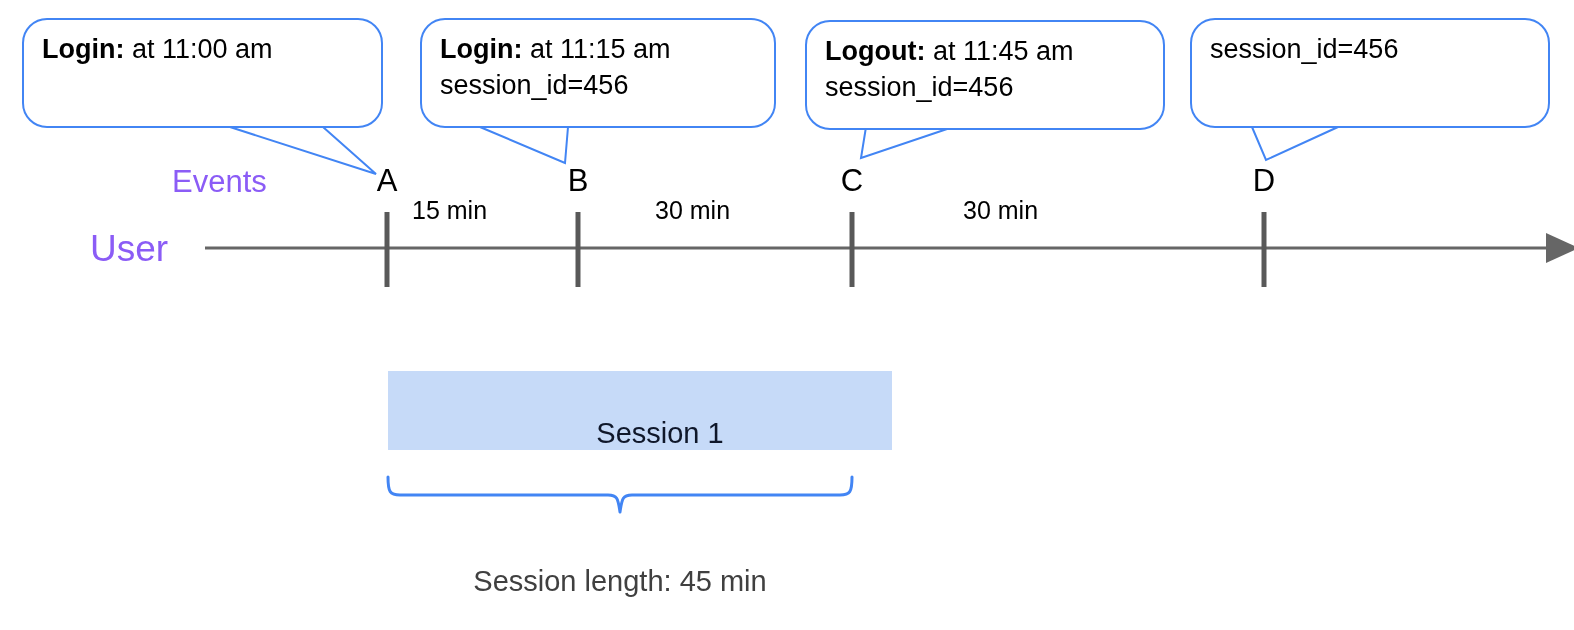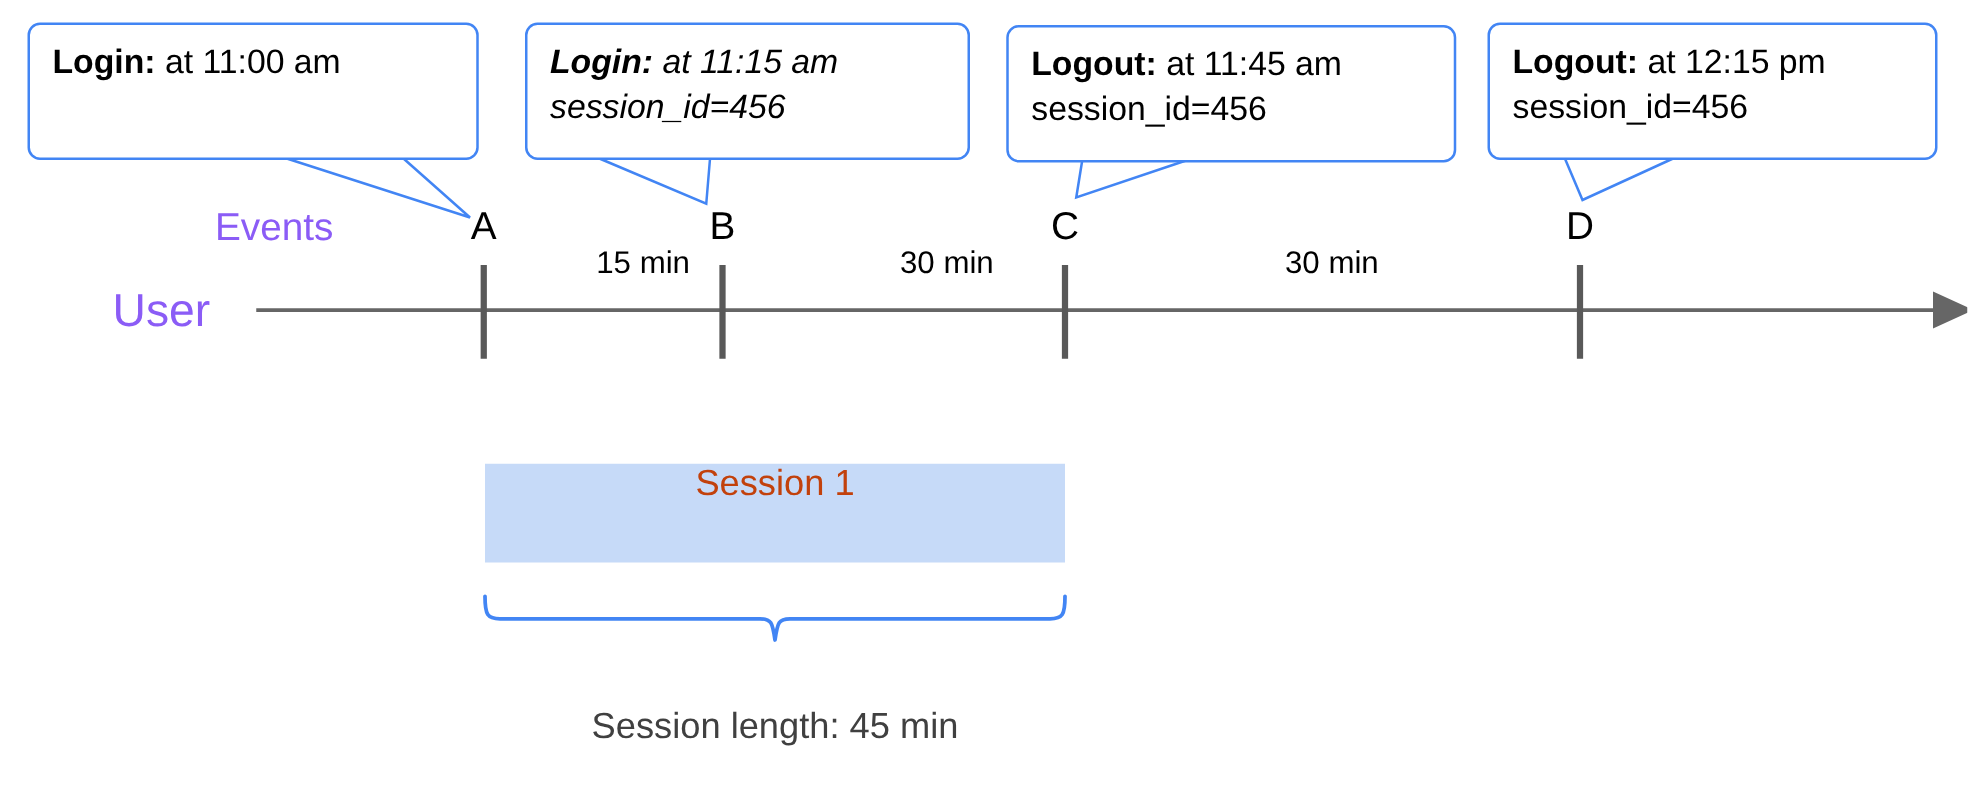--- a/index.html
+++ b/index.html
@@ -20,21 +20,21 @@
     left: 0;
     top: 0;
     width: 1574px;
     height: 630px;
     pointer-events: none;
   }
   .callout {
     position: absolute;
     box-sizing: border-box;
     border: 2px solid #4285f4;
-    border-radius: 10px;
+    border-radius: 25px;
     background: #ffffff;
     padding: 12px 16px 10px 18px;
     line-height: 1.32;
     font-size: 27px;
     color: #000000;
     z-index: 3;
   }
   .callout .ln {
     white-space: nowrap;
     display: block;
@@ -53,64 +53,64 @@
     position: absolute;
     font-size: 31px;
     color: #000000;
     text-align: center;
     z-index: 2;
   }
   .gap-label {
     position: absolute;
     font-size: 25px;
     color: #000000;
-    text-align: right;
+    text-align: left;
     white-space: nowrap;
     z-index: 2;
   }
   .session-bar {
     position: absolute;
     background: #c6daf8;
     display: flex;
-    align-items: flex-start;
+    align-items: flex-end;
     justify-content: center;
     font-size: 29px;
-    color: #c2410c;
+    color: #0f172a;
     z-index: 2;
+    padding-left: 40px;
   }
   .caption {
     position: absolute;
     font-size: 29px;
     color: #404040;
     text-align: center;
     white-space: nowrap;
     z-index: 2;
   }
 </style>
 </head>
 <body>
 
 <div id="stage">
 
   <div class="callout" style="left:22px; top:18px; width:361px; height:110px;">
     <span class="ln"><span class="ev">Login:</span><span> at 11:00 am</span></span>
   </div>
 
-  <div class="callout" style="left:420px; top:18px; width:356px; height:110px;font-style:italic;">
+  <div class="callout" style="left:420px; top:18px; width:356px; height:110px;">
     <span class="ln"><span class="ev">Login:</span><span> at 11:15 am</span></span>
     <span class="ln">session_id=456</span>
   </div>
 
   <div class="callout" style="left:805px; top:20px; width:360px; height:110px;">
     <span class="ln"><span class="ev">Logout:</span><span> at 11:45 am</span></span>
     <span class="ln">session_id=456</span>
   </div>
 
   <div class="callout" style="left:1190px; top:18px; width:360px; height:110px;">
-    <span class="ln"><span class="ev">Logout:</span><span> at 12:15 pm</span></span>
     <span class="ln">session_id=456</span>
   </div>
 
   <svg class="layer" viewBox="0 0 1574 630">
     <defs>
       <marker id="arrowEnd" markerWidth="12" markerHeight="12" refX="2" refY="5" orient="auto" markerUnits="strokeWidth">
         <path d="M0,0 L11,5 L0,10 z" fill="#666666"></path>
       </marker>
     </defs>
 

